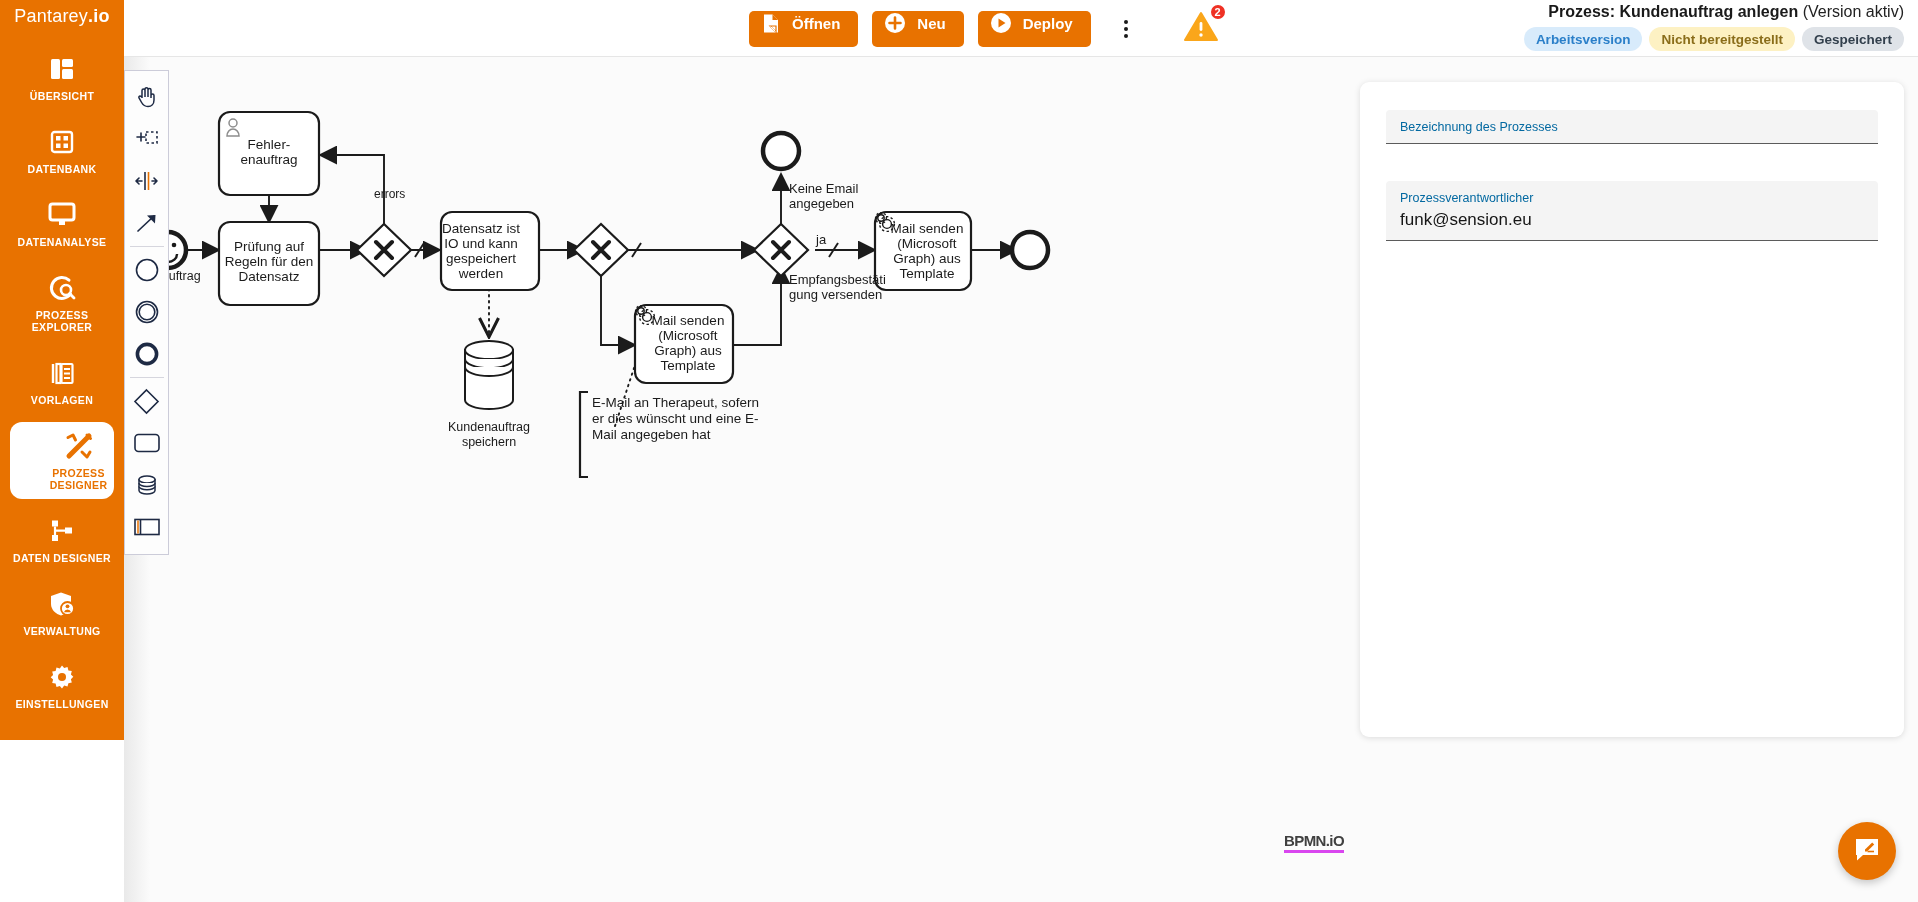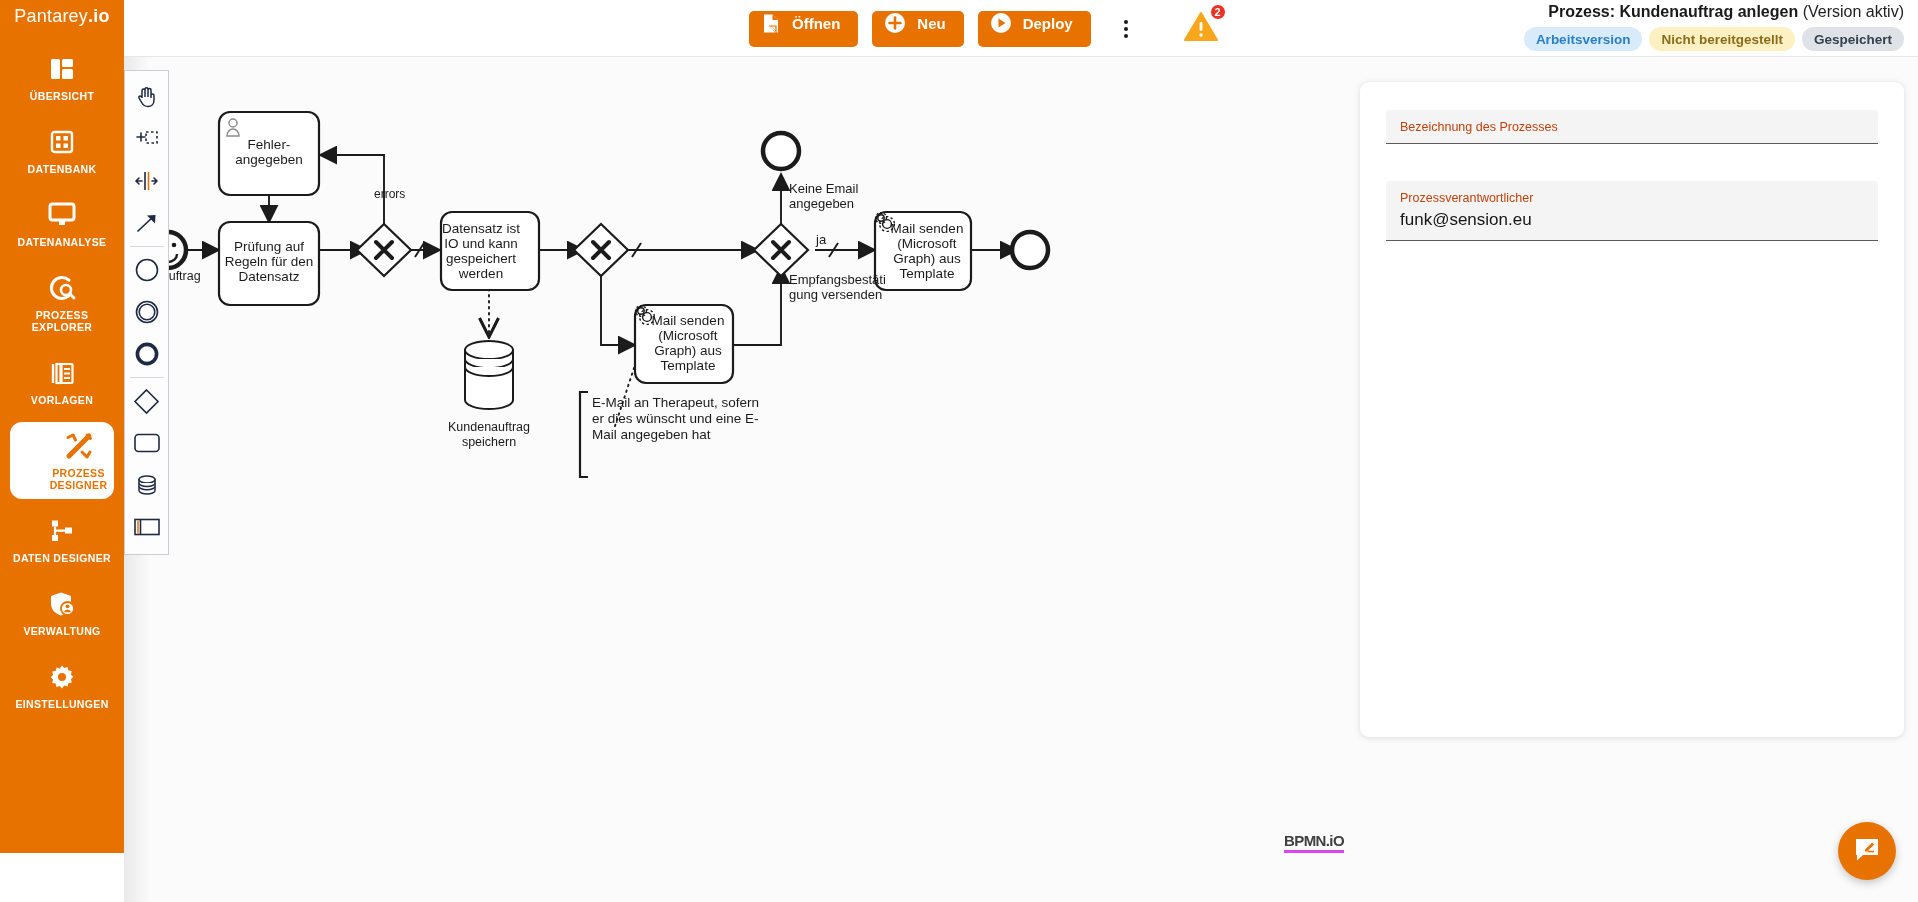--- a/index.html
+++ b/index.html
@@ -7,21 +7,21 @@
     width: 1918px; height: 902px;
     overflow: hidden;
     font-family: "Liberation Sans", sans-serif;
     background: #ffffff;
   }
   #app { position: relative; width: 1918px; height: 902px; }
 
   
   #sidebar {
     position: absolute; left: 0; top: 0;
-    width: 124px; height: 853px;
+    width: 124px; height: 740px;
     background: #E87200;
     display: flex; flex-direction: column; align-items: center;
   }
   #brand {
     margin-top: 6px; margin-bottom: 18px;
     color: #ffffff; font-size: 18px; letter-spacing: .2px;
     font-weight: 400;
   }
   #brand .b { font-weight: 700; }
   .nav-item {
@@ -134,21 +134,21 @@
     background: #ffffff; border-radius: 9px;
     box-shadow: 0 1px 6px rgba(0,0,0,.13);
   }
   .field {
     position: absolute; left: 26px; width: 492px;
     background: #f4f4f4;
     border-bottom: 1.5px solid #5b5b5b;
     border-radius: 4px 4px 0 0;
     padding: 9px 14px 8px 14px;
   }
-  .field-label { font-size: 12.5px; color: #c2410c; line-height: 16px; }
+  .field-label { font-size: 12.5px; color: #0369a1; line-height: 16px; }
   .field-value { font-size: 17px; color: #161616; line-height: 25px; margin-top: 1px; }
 
   #fab {
     position: absolute; right: 22px; bottom: 22px;
     width: 58px; height: 58px; border-radius: 50%;
     background: #E87200;
     display: flex; align-items: center; justify-content: center;
     box-shadow: 0 3px 9px rgba(0,0,0,.22);
     cursor: pointer; z-index: 20;
   }
@@ -460,21 +460,21 @@
         </g>
       </g>
 
       <circle cx="906" cy="193" r="18" fill="#fff" stroke="#1b1b1b" stroke-width="4.5"></circle>
 
       <path d="M464,335 h-8 v85 h8" fill="none" stroke="#1b1b1b" stroke-width="2.2"></path>
     </svg>
 
     <div class="dtext" style="left:8px; top:212px; width:72px; font-size:12.5px;">…enauftrag</div>
     <div class="dtext" style="left:95px; top:80px; width:100px; font-size:13.5px;">Fehler-
-angegeben</div>
+enauftrag</div>
     <div class="dtext" style="left:95px; top:182px; width:100px; font-size:13.5px;">Prüfung auf
 Regeln für den
 Datensatz</div>
     <div class="dtext" style="left:317px; top:164px; width:80px; font-size:13.5px;">Datensatz ist
 IO und kann
 gespeichert
 werden</div>
     <div class="dtext" style="left:310px; top:363px; width:110px; font-size:12.5px;">Kundenauftrag
 speichern</div>
     <div class="dtext" style="left:515px; top:256px; width:98px; font-size:13.5px;">Mail senden

